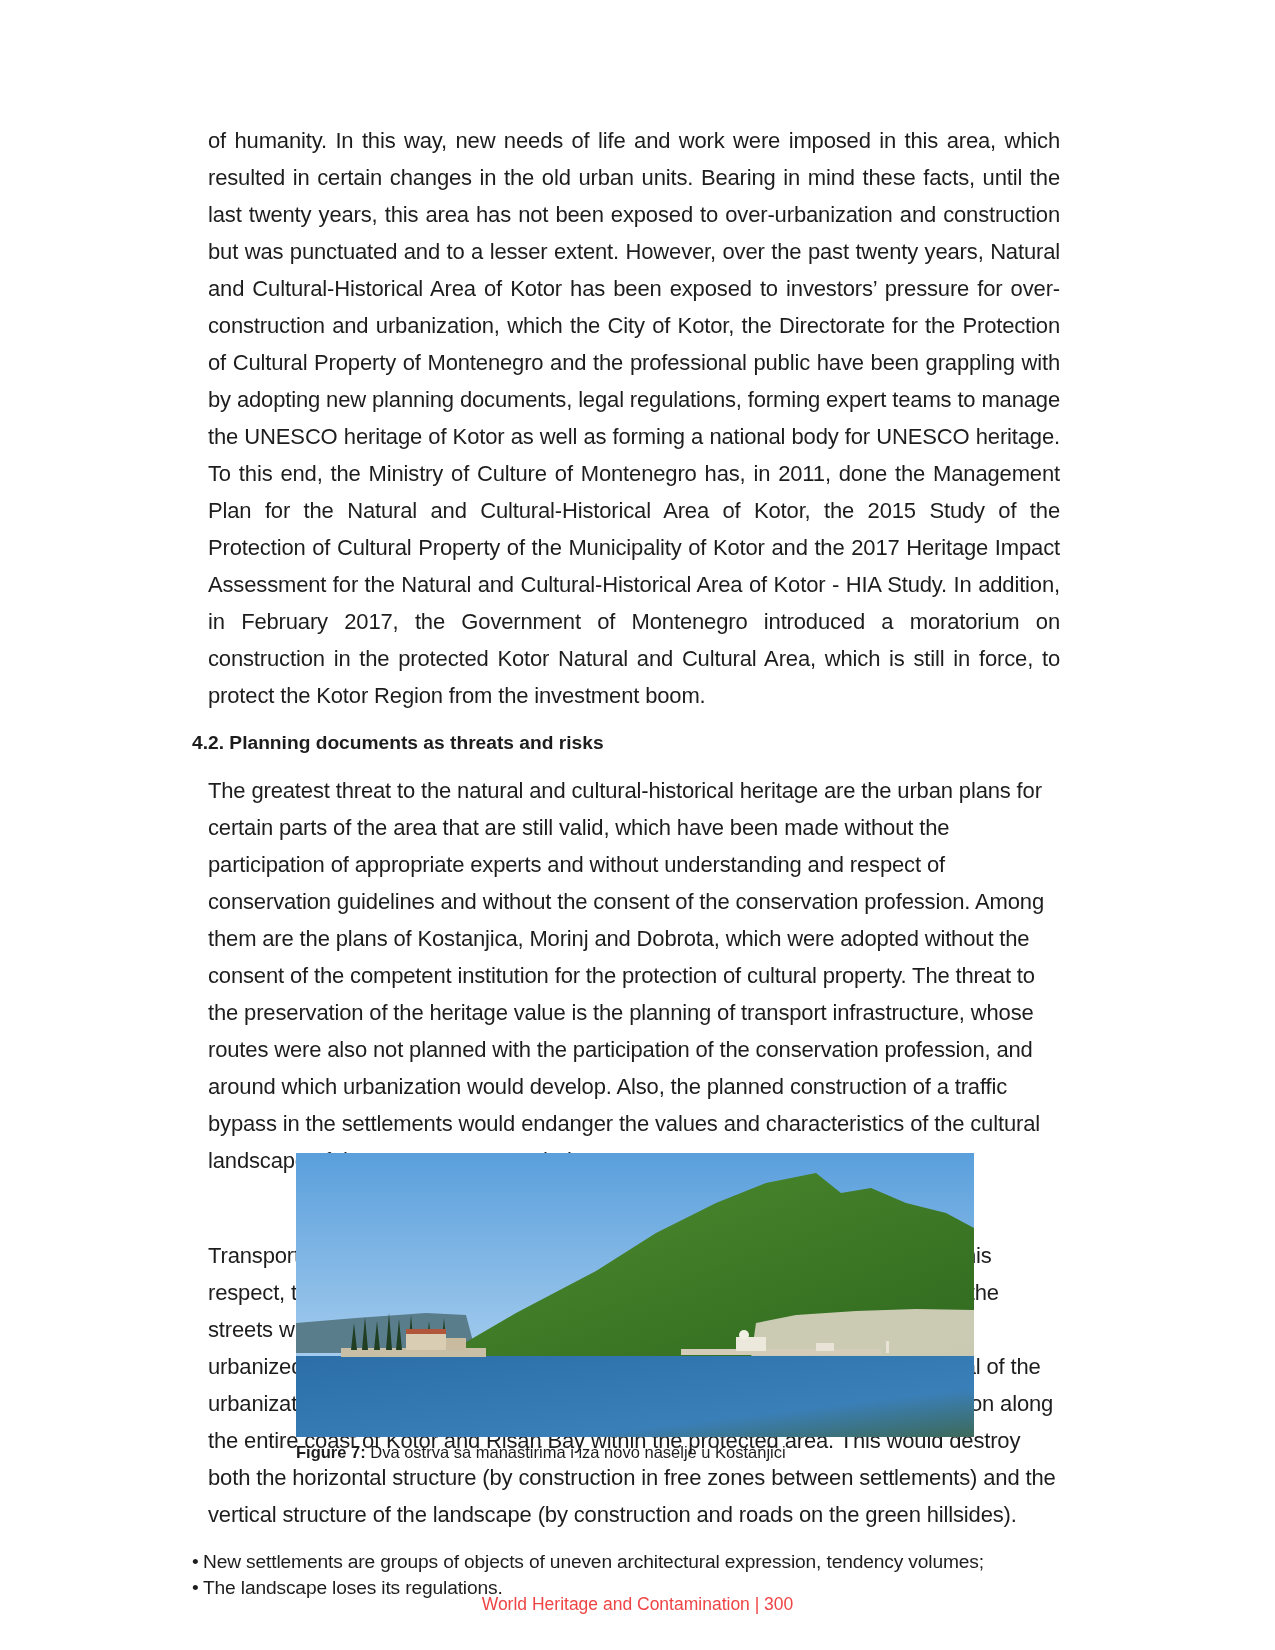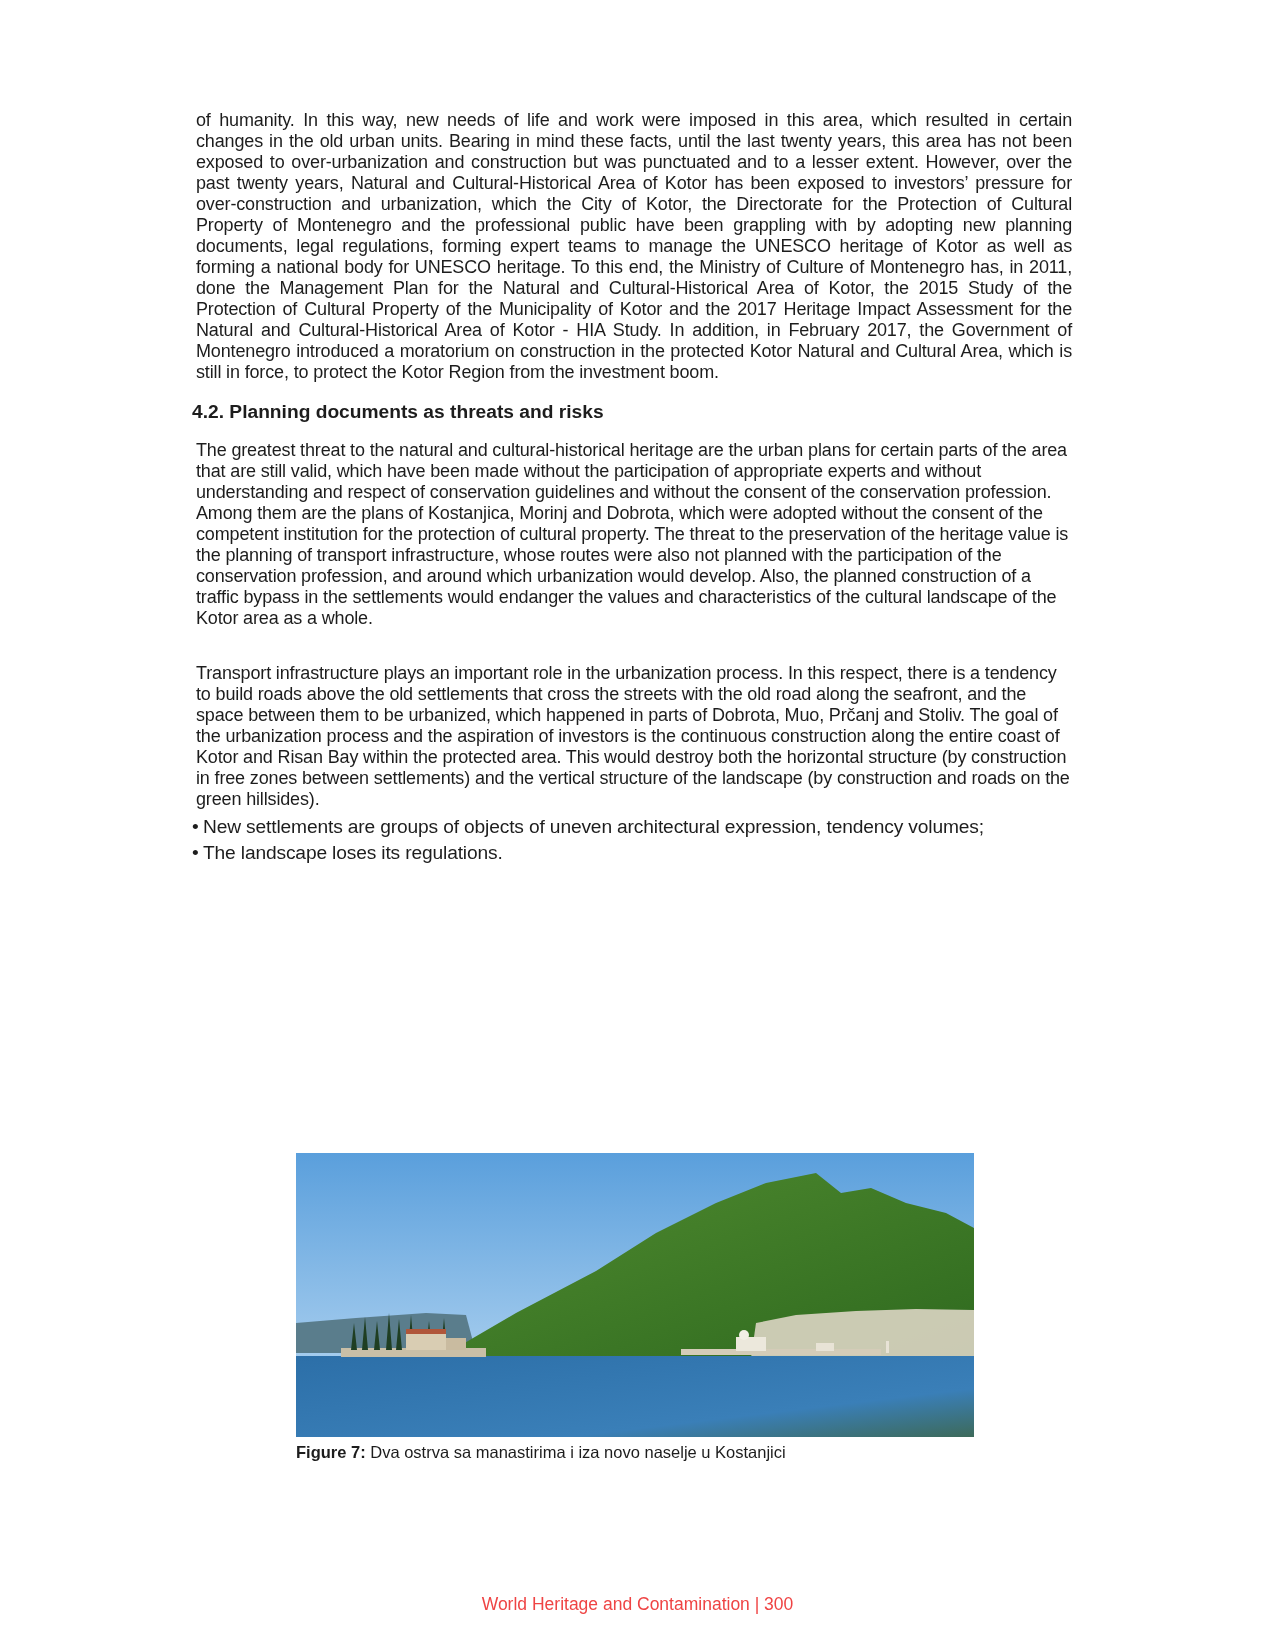--- a/index.html
+++ b/index.html
@@ -15,23 +15,23 @@
       font-family: "Liberation Sans", sans-serif;
       color: #1d1d1d;
     }
     .page {
       position: absolute;
       left: 192px;
       top: 106px;
       width: 884px;
     }
     .para {
-      font-size: 18px;
-      line-height: 21px;
-      margin: 4px;
+      font-size: 22px;
+      line-height: 37px;
+      margin: 16px;
       letter-spacing: -0.15px;
     }
     .justify {
       text-align: justify;
       text-align-last: left;
     }
     .heading {
       font-size: 19.2px;
       font-weight: bold;
       line-height: 26px;

